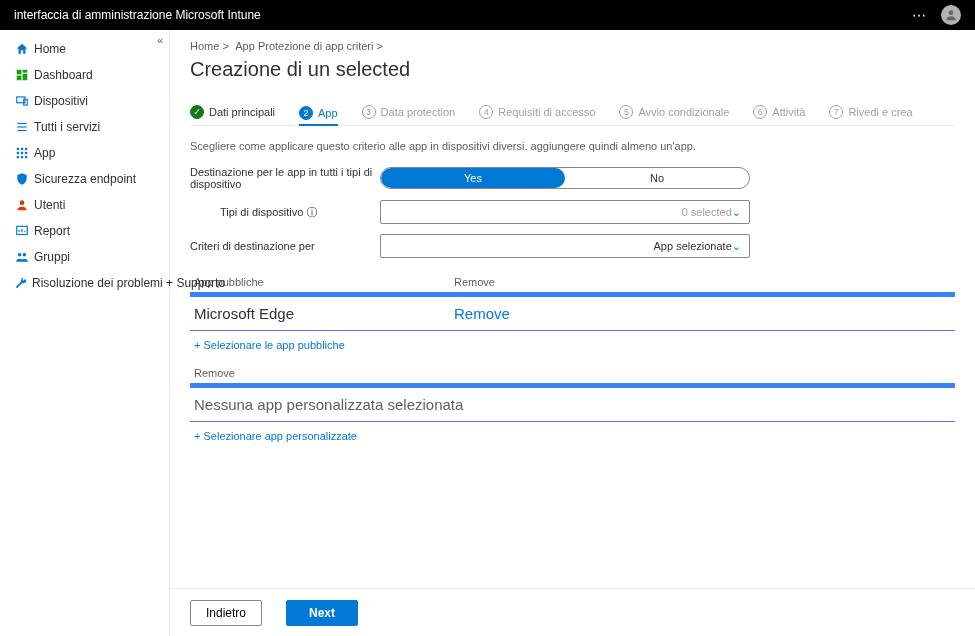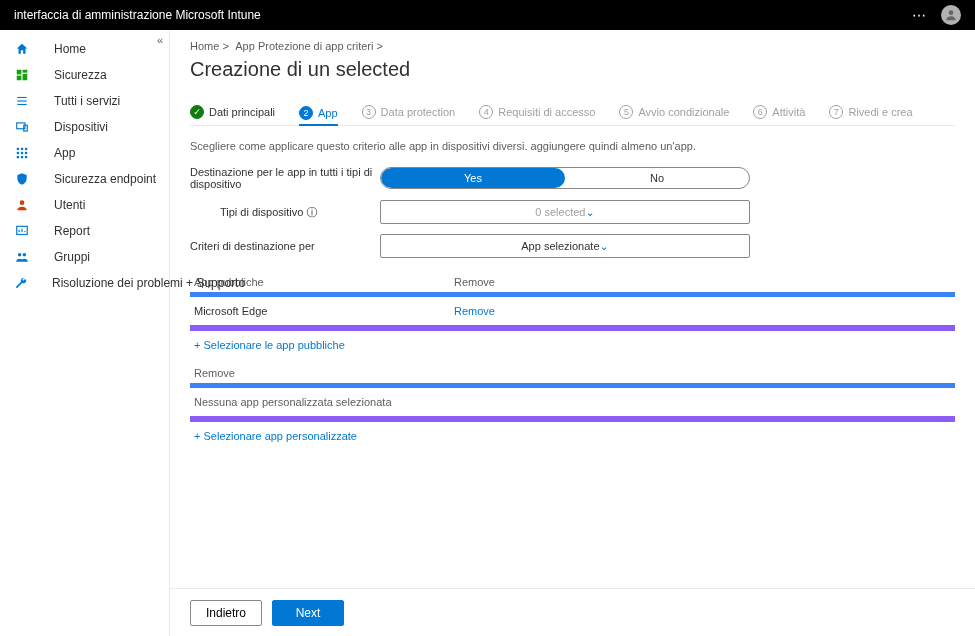--- a/index.html
+++ b/index.html
@@ -6,55 +6,55 @@
 body { width: 975px; height: 636px; overflow: hidden; background: #fff; font-size: 12px; color: #323130; }
 .topbar { height: 30px; background: #000; display: flex; align-items: center; padding: 0 14px; justify-content: space-between; }
 .topbar-title { color: #fff; font-size: 12px; }
 .topbar-right { display: flex; align-items: center; gap: 14px; }
 .topbar-dots { color: #fff; font-size: 14px; letter-spacing: 1px; cursor: pointer; }
 .avatar { width: 20px; height: 20px; border-radius: 50%; background: #b2b2b2; display: flex; align-items: center; justify-content: center; }
 .avatar svg { width: 14px; height: 14px; fill: #666; }
 .layout { display: flex; height: calc(636px - 30px); }
 .sidebar { width: 170px; border-right: 1px solid #eaeaea; padding-top: 6px; position: relative; }
 .sidebar-collapse { position: absolute; top: 4px; right: 6px; font-size: 11px; color: #605e5c; cursor: pointer; }
-.sidebar-item { display: flex; align-items: center; gap: 24px; padding: 5px 10px 5px 14px; font-size: 12px; color: #323130; cursor: pointer; white-space: nowrap; }
+.sidebar-item { display: flex; align-items: center; gap: 4px; padding: 5px 10px 5px 14px; font-size: 12px; color: #323130; cursor: pointer; white-space: nowrap; }
 .sidebar-item .icon { width: 16px; height: 16px; display:flex; align-items:center; justify-content:center; }
 .main { flex: 1; display: flex; flex-direction: column; overflow: hidden; }
 .content-scroll { flex: 1; overflow: auto; padding: 10px 20px 0 20px; }
 .breadcrumb { font-size: 11px; color: #605e5c; margin-bottom: 6px; }
 .breadcrumb span { margin-right: 4px; }
 .page-title { font-size: 20px; font-weight: 500; margin-bottom: 24px; }
 .stepper { display: flex; align-items: center; gap: 24px; border-bottom: 1px solid #eaeaea; padding-bottom: 6px; margin-bottom: 14px; flex-wrap: wrap; }
 .step { display: flex; align-items: center; gap: 5px; font-size: 11px; color: #a19f9d; }
 .step .circle { width: 14px; height: 14px; border-radius: 50%; border: 1px solid #a19f9d; display: flex; align-items: center; justify-content: center; font-size: 9px; color:#a19f9d; }
 .step.done .circle { border-color:#107c10; background:#107c10; color:#fff; }
 .step.done { color:#323130; }
 .step.active .circle { border-color:#0078d4; background:#0078d4; color:#fff; }
 .step.active { color:#0078d4; border-bottom:2px solid #0078d4; padding-bottom:4px; margin-bottom:-8px; }
 .helper-text { font-size: 11px; color: #605e5c; margin-bottom: 14px; }
 .form-row { display: flex; align-items: center; margin-bottom: 10px; }
 .form-label { width: 190px; font-size: 11px; color: #323130; }
 .toggle { width: 370px; height: 22px; border: 1px solid #8a8886; border-radius: 11px; display: flex; overflow: hidden; }
 .toggle .half { flex: 1; display: flex; align-items: center; justify-content: center; font-size: 11px; cursor: pointer; }
 .toggle .half.on { background: #0078d4; color: #fff; border-radius:11px; }
 .toggle .half.off { color: #323130; }
-.select { width: 370px; height: 24px; border: 1px solid #8a8886; border-radius: 2px; display: flex; align-items: center; padding: 0 8px; font-size: 11px; justify-content: center; cursor: pointer; background:#fff; }
+.select { width: 370px; height: 24px; border: 1px solid #8a8886; border-radius: 2px; display: flex; align-items: center; padding: 0 8px; font-size: 11px; justify-content: flex-end; cursor: pointer; background:#fff; }
 .select.placeholder { color:#a19f9d; }
 .chev { color:#0078d4; font-size:11px; }
 .section-head { display: flex; padding: 8px 4px 4px 4px; font-size: 11px; color: #605e5c; border-bottom: 5px solid #3b82f6; }
 .col-left { width: 260px; }
 .col-right { flex:1; }
-.row { display:flex; padding: 8px 4px; font-size:11px; border-bottom:6px solid #8b5cf6; align-items:center;justify-content:space-between; }
+.row { display:flex; padding: 8px 4px; font-size:15px; border-bottom:1px solid #8b5cf6; align-items:center;justify-content:space-between; }
 .row .col-right { color:#0078d4; cursor:pointer; }
 .row.empty { color:#605e5c; }
 .addlink { font-size:11px; color:#0078d4; padding:8px 4px; cursor:pointer; }
 .addlink::before { content:"+ "; }
-.footer { height: 48px; border-top: 1px solid #eaeaea; display: flex; align-items: center; gap: 10px; padding: 12px 20px; }
+.footer { height: 48px; border-top: 1px solid #eaeaea; display: flex; align-items: center; gap: 24px; padding: 12px 20px; }
 .btn { height: 26px; min-width:72px; padding: 0 14px; border: 1px solid #8a8886; background: #fff; font-size: 12px; cursor: pointer; border-radius:2px; }
-.btn.primary { background: #0078d4; color:#fff; border-color:#0078d4; font-weight:400; }
+.btn.primary { background: #0078d4; color:#fff; border-color:#0078d4; font-weight:700; }
 .indent-block { margin-left: 30px; }
 </style>
 </head>
 <body>
 
 <div class="topbar">
   <div class="topbar-title">interfaccia di amministrazione Microsoft Intune</div>
   <div class="topbar-right">
     <div class="topbar-dots">⋯</div>
     <div class="avatar">
@@ -80,40 +80,40 @@
         </div>
         <div class="sidebar-item">
           <span class="icon">
             <svg width="14" height="14" viewBox="0 0 24 24" fill="#13a10e">
               <rect x="3" y="3" width="8" height="8"></rect>
               <rect x="13" y="3" width="8" height="5"></rect>
               <rect x="13" y="10" width="8" height="11"></rect>
               <rect x="3" y="13" width="8" height="8"></rect>
             </svg>
           </span>
-          <span>Sicurezza</span>
+          <span>Dashboard</span>
+        </div>
+        <div class="sidebar-item">
+          <span class="icon">
+            <svg width="14" height="14" viewBox="0 0 24 24" fill="none" stroke="#0078d4" stroke-width="2">
+              <rect x="3" y="5" width="14" height="10"></rect>
+              <rect x="15" y="9" width="6" height="10"></rect>
+            </svg>
+          </span>
+          <span>Dispositivi</span>
         </div>
         <div class="sidebar-item">
           <span class="icon">
             <svg width="14" height="14" viewBox="0 0 24 24" fill="none" stroke="#0078d4" stroke-width="2">
               <line x1="4" y1="6" x2="20" y2="6"></line>
               <line x1="4" y1="12" x2="20" y2="12"></line>
               <line x1="4" y1="18" x2="20" y2="18"></line>
             </svg>
           </span>
           <span>Tutti i servizi</span>
-        </div>
-        <div class="sidebar-item">
-          <span class="icon">
-            <svg width="14" height="14" viewBox="0 0 24 24" fill="none" stroke="#0078d4" stroke-width="2">
-              <rect x="3" y="5" width="14" height="10"></rect>
-              <rect x="15" y="9" width="6" height="10"></rect>
-            </svg>
-          </span>
-          <span>Dispositivi</span>
         </div>
         <div class="sidebar-item">
           <span class="icon">
             <svg width="14" height="14" viewBox="0 0 24 24" fill="#0078d4">
               <rect x="3" y="3" width="4" height="4"></rect>
               <rect x="10" y="3" width="4" height="4"></rect>
               <rect x="17" y="3" width="4" height="4"></rect>
               <rect x="3" y="10" width="4" height="4"></rect>
               <rect x="10" y="10" width="4" height="4"></rect>
               <rect x="17" y="10" width="4" height="4"></rect>

